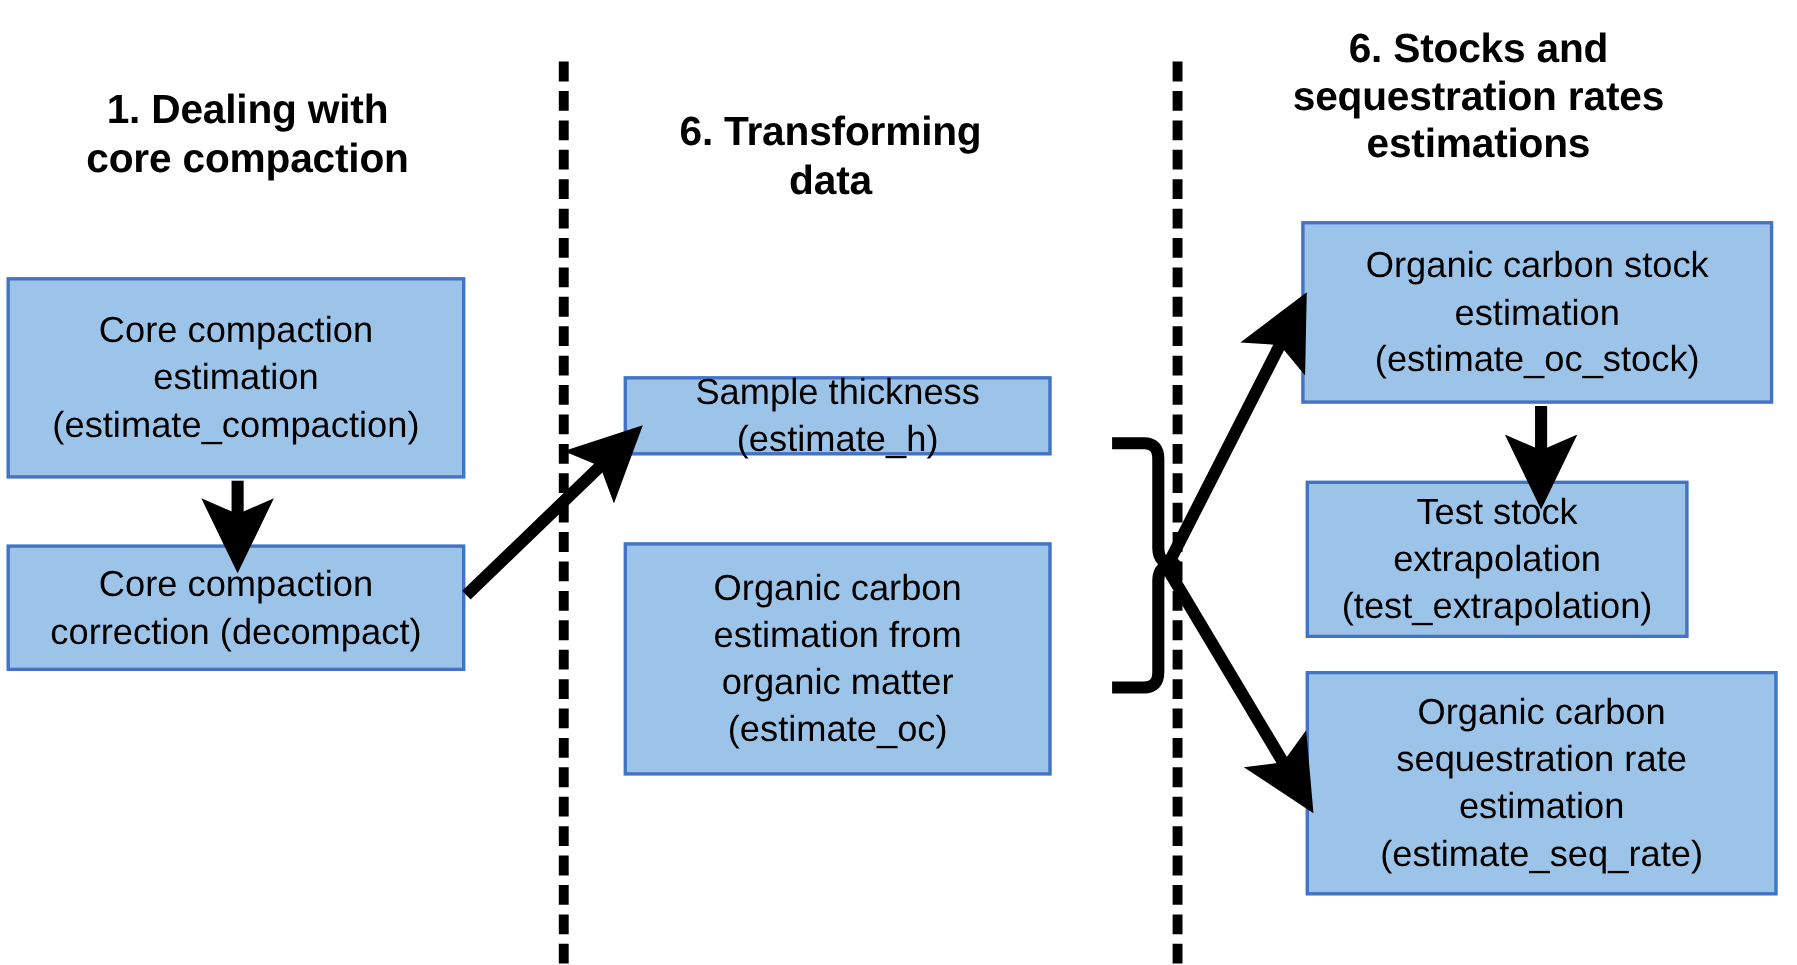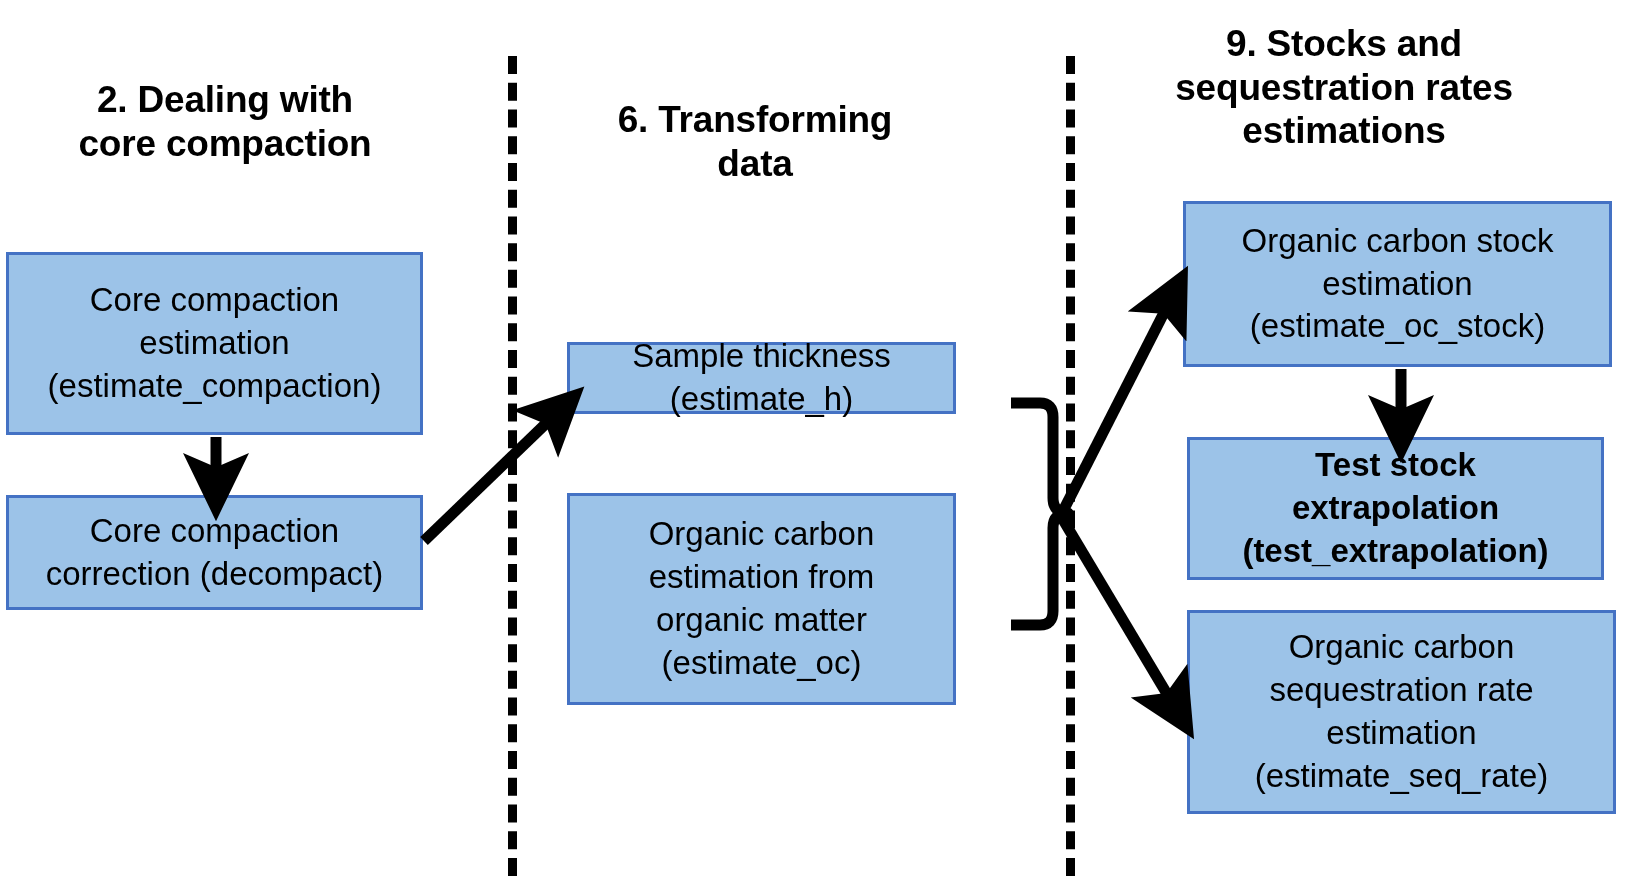--- a/index.html
+++ b/index.html
@@ -47,27 +47,27 @@
     width:1634px;
     height:877px;
     pointer-events:none;
   }
 </style>
 </head>
 <body>
 
 <div id="stage">
 
-  <div class="col-title" style="left:40px; top:78px; width:370px;">2. Dealing with
+  <div class="col-title" style="left:40px; top:78px; width:370px;">1. Dealing with
 core compaction</div>
 
   <div class="col-title" style="left:575px; top:98px; width:360px;">6. Transforming
 data</div>
 
-  <div class="col-title" style="left:1138px; top:22px; width:412px;">9. Stocks and
+  <div class="col-title" style="left:1138px; top:22px; width:412px;">6. Stocks and
 sequestration rates
 estimations</div>
 
   <div class="divider" style="left:508px; top:56px; height:820px;"></div>
   <div class="divider" style="left:1066px; top:56px; height:820px;"></div>
 
   <div class="node" style="left:6px; top:252px; width:417px; height:183px;">Core compaction
 estimation
 (estimate_compaction)</div>
 
@@ -79,21 +79,21 @@
 
   <div class="node" style="left:567px; top:493px; width:389px; height:212px;">Organic carbon
 estimation from
 organic matter
 (estimate_oc)</div>
 
   <div class="node" style="left:1183px; top:201px; width:429px; height:166px;">Organic carbon stock
 estimation
 (estimate_oc_stock)</div>
 
-  <div class="node" style="left:1187px; top:437px; width:417px; height:143px;font-weight:bold;">Test stock
+  <div class="node" style="left:1187px; top:437px; width:348px; height:143px;">Test stock
 extrapolation
 (test_extrapolation)</div>
 
   <div class="node" style="left:1187px; top:610px; width:429px; height:204px;">Organic carbon
 sequestration rate
 estimation
 (estimate_seq_rate)</div>
 
   <svg class="overlay" viewBox="0 0 1634 877" xmlns="http://www.w3.org/2000/svg">
     <defs>

